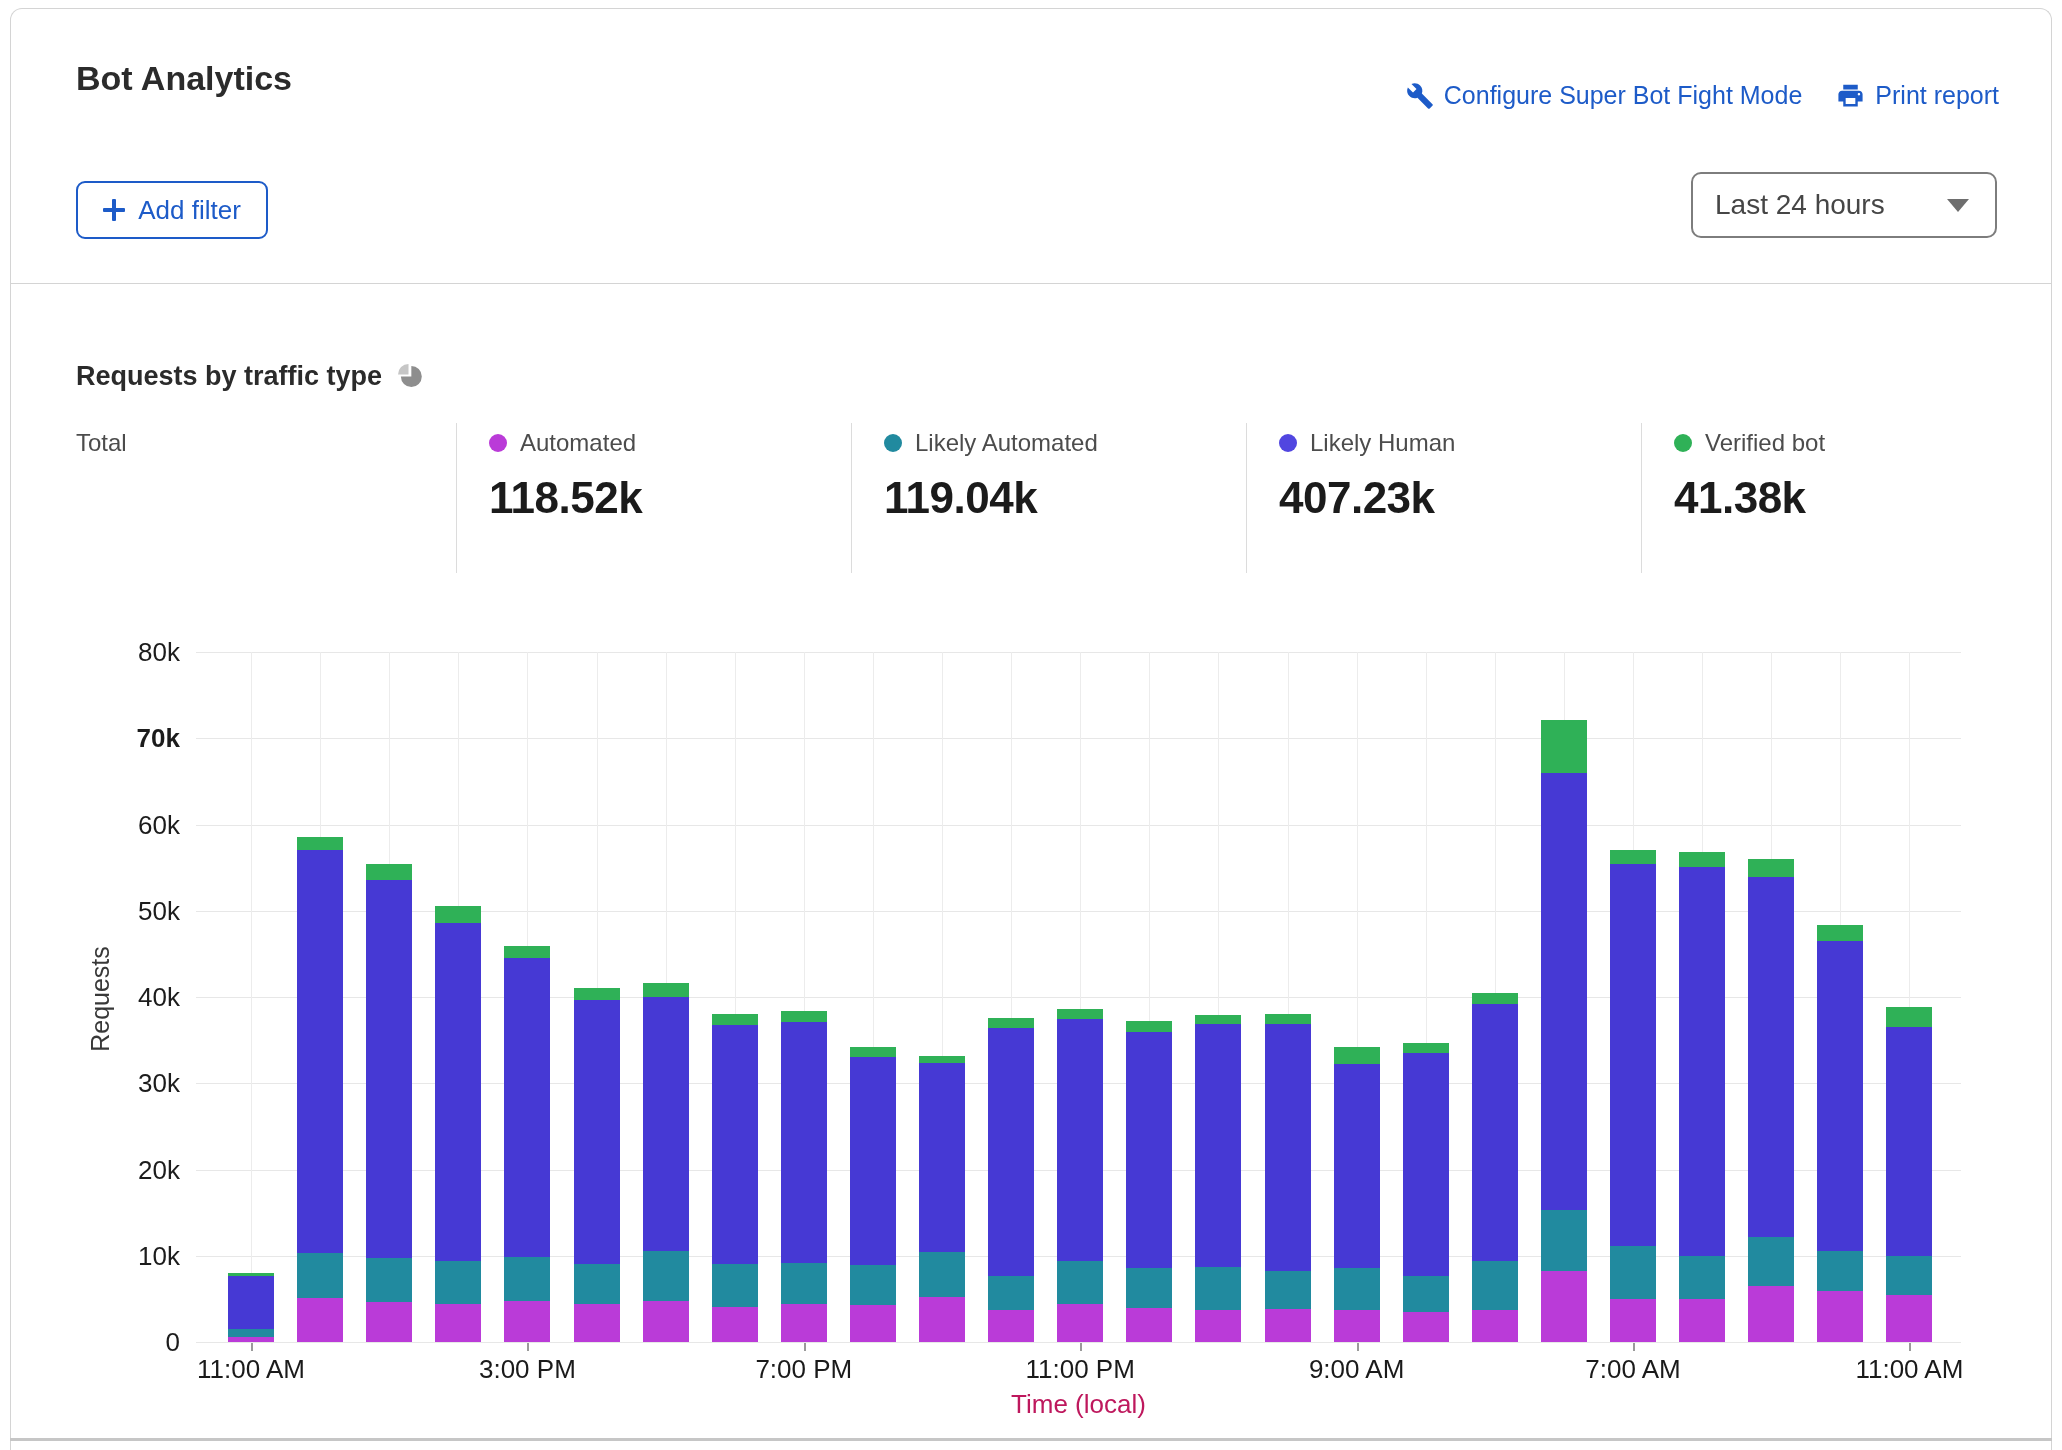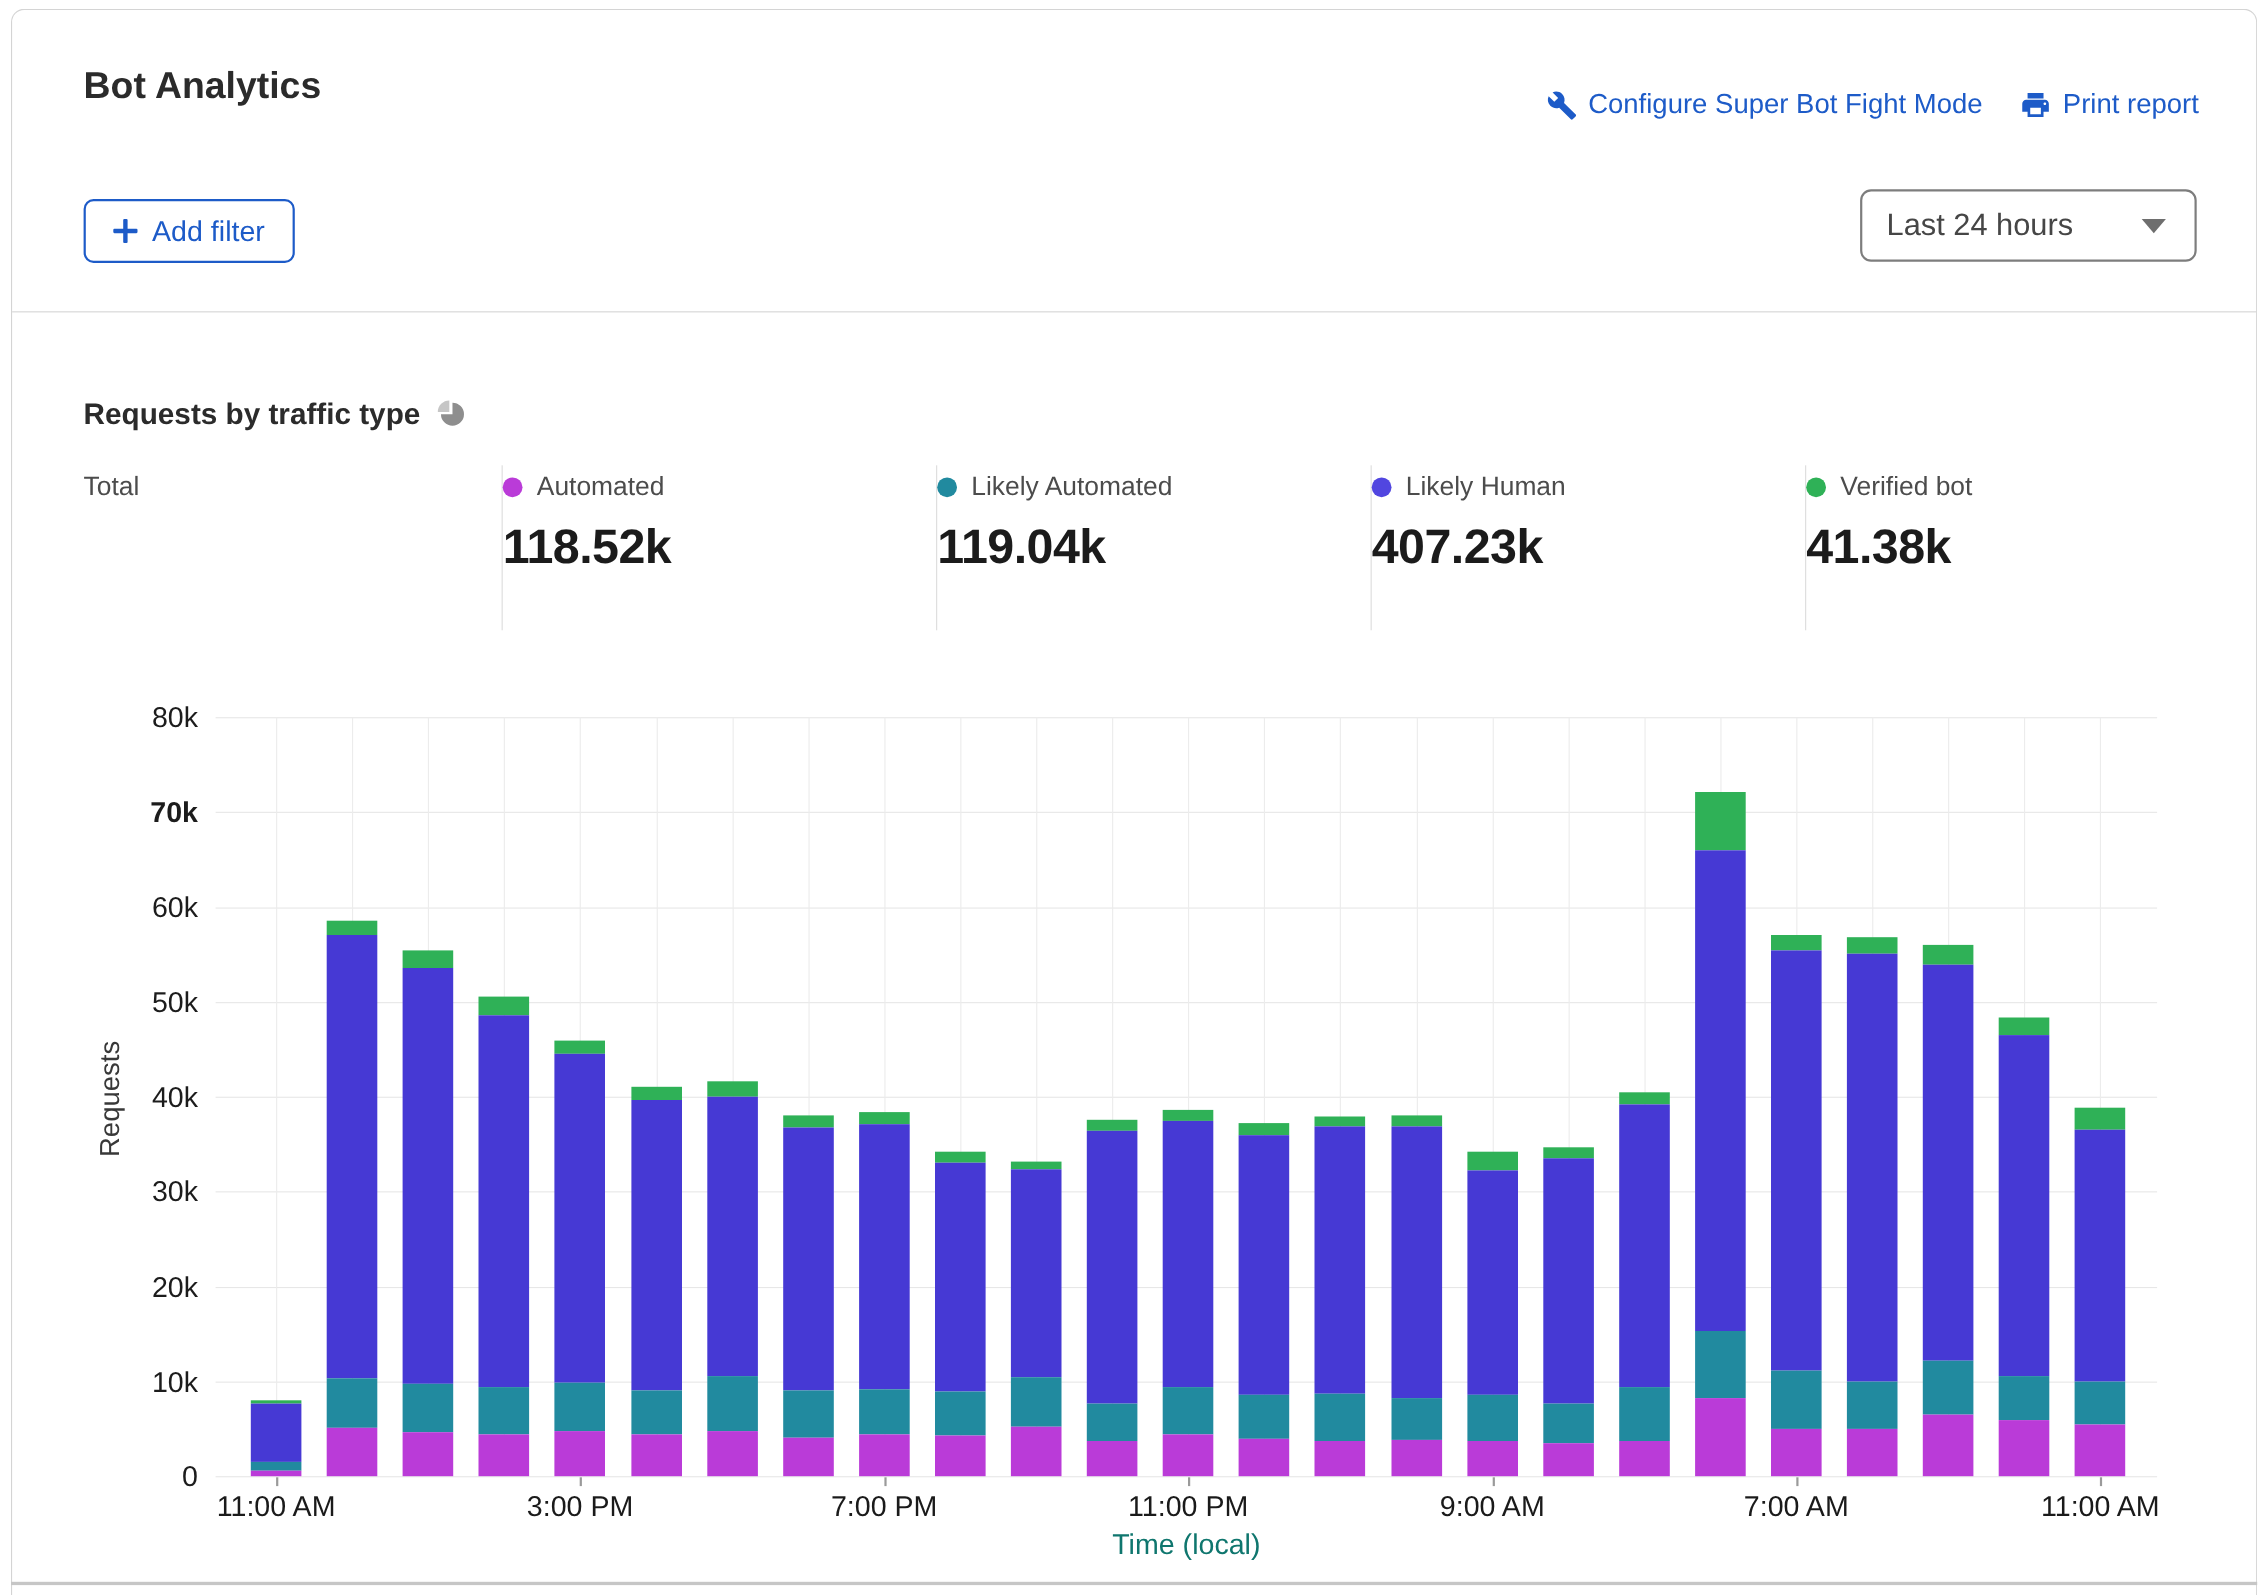--- a/index.html
+++ b/index.html
@@ -33,42 +33,42 @@
 
   .header-divider { position:absolute; left:0; right:0; top:274px; height:1px; background:#d4d4d4; }
 
   
   .section-title-row { position:absolute; left:65px; top:352px; display:flex; align-items:center; gap:15px; }
   .section-title { font-size:27px; font-weight:700; color:#2b2b2b; }
 
   
   .stats-row { position:absolute; left:65px; right:52px; top:414px; display:flex; }
   .stat { padding-top:6px; height:150px; }
-  .stat.bordered { border-left:1px solid #dcdcdc; }
+  .stat.bordered { border-left:1px solid #dcdcdc; padding-left:32px; }
   .stat-label-row { display:flex; align-items:center; gap:13px; }
   .stat-dot { width:18px; height:18px; border-radius:50%; flex:0 0 auto; }
   .stat-label { font-size:24px; color:#4c4c4c; }
   .stat-value { font-size:44px; font-weight:700; color:#1b1b1b; margin-top:16px; letter-spacing:-0.5px; }
 
   
   .chart { position:absolute; left:185px; top:643px; width:1765px; height:690px; }
   .plot { position:absolute; inset:0; }
   .hgrid { position:absolute; left:0; width:100%; height:1px; background:#e7e7e7; }
   .vgrid { position:absolute; top:0; width:1px; height:100%; background:#ececec; }
   .ytick { position:absolute; right:calc(100% + 16px); width:90px; text-align:right;
            font-size:26px; color:#1c1c1c; line-height:32px; }
   .bar { position:absolute; bottom:0; display:flex; flex-direction:column-reverse; z-index:2; }
   .bar .seg { width:100%; }
   .xtick-mark { position:absolute; width:2px; height:8px; top:691px; background:#9a9a9a; }
   .xtick-label { position:absolute; top:702px; width:190px; margin-left:-95px; text-align:center;
            font-size:26px; color:#1a1a1a; }
   .axis-ylabel { position:absolute; left:-148px; top:327px; width:104px; height:40px;
            display:flex; align-items:center; justify-content:center;
            transform:rotate(-90deg); font-size:25px; color:#383838; }
-  .axis-xlabel { position:absolute; left:0; right:0; top:737px; text-align:center; font-size:26px; color:#0f766e; }
+  .axis-xlabel { position:absolute; left:0; right:0; top:737px; text-align:center; font-size:26px; color:#be185d; }
 
   .bottom-line { position:absolute; left:-1px; right:-1px; top:1429px; height:3px; background:#c6c6c6; }
 </style>
 </head>
 <body>
 
 <div class="page">
   <div class="card">
 
     <div class="page-title">Bot Analytics</div>

